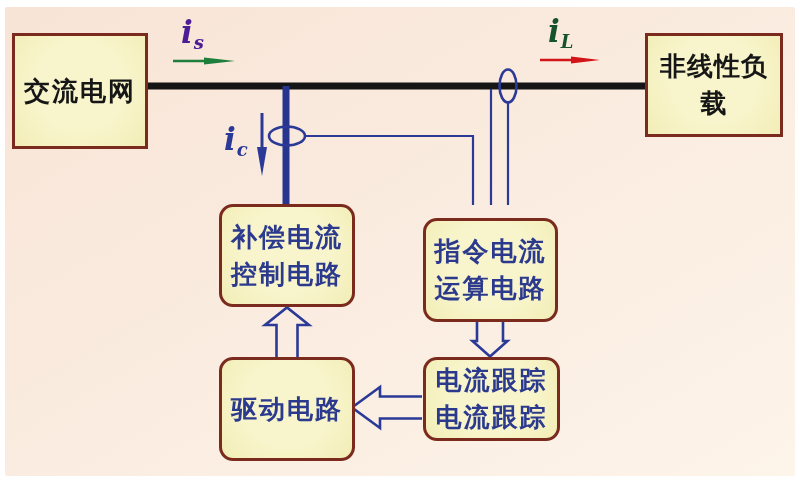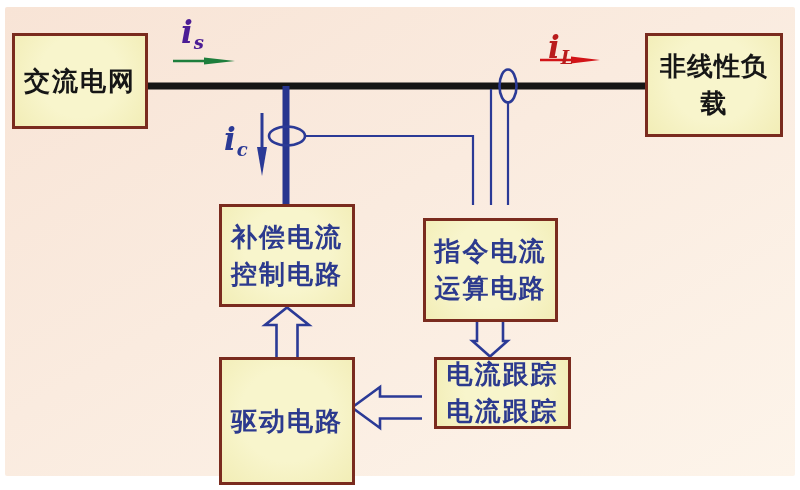--- a/index.html
+++ b/index.html
@@ -21,30 +21,30 @@
     position:absolute;
     border:3px solid #7a2b1e;
     background:radial-gradient(circle at 50% 45%, #f8f5cc 50%, #f2edb6 100%);
     box-sizing:border-box;
     display:flex;flex-direction:column;
     align-items:center;justify-content:center;
     font-weight:bold;font-size:26px;line-height:37px;
     letter-spacing:2px;text-align:center;
   }
   .node.dark{color:#161616;}
-  .node.blue{color:#2c3a8e;}
+  .node.blue{color:#2c3a8e;border-radius:14px;}
   .cur{
     position:absolute;
     font-family:"DejaVu Serif", serif;
     font-style:italic;font-weight:bold;
     font-size:31px;line-height:31px;
   }
   .cur .sub{font-size:18px;vertical-align:-6px;margin-left:1px;}
   .cur.green{color:#4c1d95;}
-  .cur.red{color:#b91c1c;margin-top:16px;}
+  .cur.red{color:#14532d;}
   .cur.blue{color:#2b3a96;}
 </style>
 </head>
 <body>
 
 <div class="stage">
   <div class="canvas-bg"></div>
 
   <svg class="wires" viewBox="0 0 800 490">
 
@@ -69,40 +69,40 @@
     <line x1="262" y1="113" x2="262" y2="150" stroke="#2b3a96" stroke-width="3"></line>
     <polygon points="257,147 267,147 262,176" fill="#2b3a96"></polygon>
 
     <path d="M276.5,357 V325 H265 L287,307.5 L309,325 H297.5 V357" fill="none" stroke="#2b3a96" stroke-width="2.6"></path>
 
     <path d="M477,307 V341 H472.5 L490,356.5 L507.5,341 H503 V307" fill="none" stroke="#2b3a96" stroke-width="2.6"></path>
 
     <path d="M422,396.5 H380 V387 L352,407.5 L380,428 V418.5 H422" fill="none" stroke="#2b3a96" stroke-width="2.6"></path>
   </svg>
 
-  <div class="node dark" style="left:12px;top:33px;width:136px;height:96px;">
+  <div class="node dark" style="left:12px;top:33px;width:136px;height:116px;">
     <span>交流电网</span>
   </div>
   <div class="node dark" style="left:645px;top:33px;width:138px;height:104px;letter-spacing:1px;text-align:center;">
     <span>非线性负载</span>
   </div>
 
   <div class="node blue" style="left:219px;top:204px;width:136px;height:103px;">
     <span>补偿电流</span>
     <span>控制电路</span>
   </div>
   <div class="node blue" style="left:423px;top:218px;width:135px;height:104px;">
     <span>指令电流</span>
     <span>运算电路</span>
   </div>
 
-  <div class="node blue" style="left:219px;top:357px;width:136px;height:128px;">
+  <div class="node blue" style="left:219px;top:357px;width:136px;height:104px;">
     <span>驱动电路</span>
   </div>
-  <div class="node blue" style="left:423px;top:357px;width:137px;height:72px;margin-left:11px;">
+  <div class="node blue" style="left:423px;top:357px;width:137px;height:84px;">
     <span>电流跟踪</span>
     <span>电流跟踪</span>
   </div>
 
   <div class="cur green" style="left:181px;top:17px;">
     <span>i</span><span class="sub">s</span>
   </div>
   <div class="cur red" style="left:548px;top:16px;">
     <span>i</span><span class="sub">L</span>
   </div>

